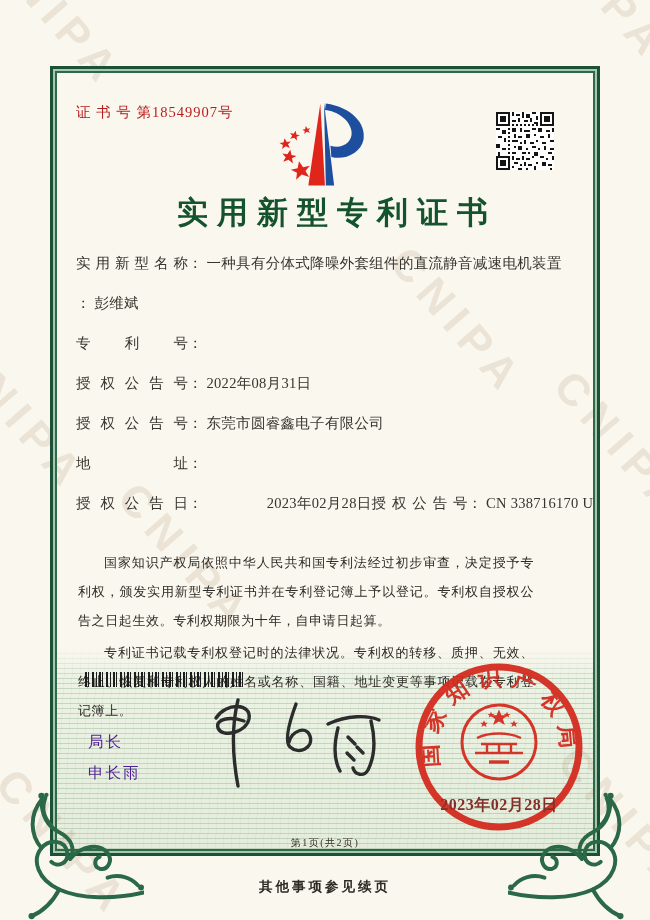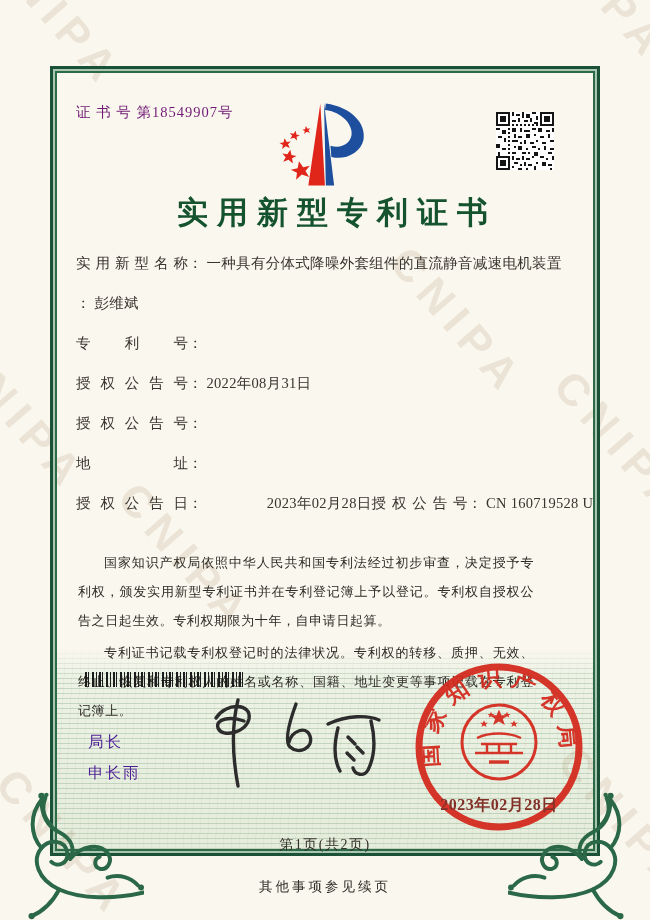--- a/index.html
+++ b/index.html
@@ -24,21 +24,21 @@
   .band { position:absolute; left:57px; top:648px; width:536px; height:202px; z-index:0;
     background:
       linear-gradient(180deg,#faf7ee 0,rgba(250,247,238,0) 30px),
       repeating-linear-gradient(180deg, rgba(122,162,124,.34) 0 1px, rgba(122,162,124,0) 1px 5px),
       repeating-linear-gradient(93deg, rgba(120,160,120,.08) 0 1px, rgba(120,160,120,0) 1px 8px),
       linear-gradient(180deg,#eef3e7 0%,#e5ecdb 100%);
   }
 
   .content { position:absolute; inset:0; z-index:3; }
 
-  .cert-no { position:absolute; left:76px; top:103px; font-size:14.5px; letter-spacing:1px; color:#701a75; }
+  .cert-no { position:absolute; left:76px; top:103px; font-size:14.5px; letter-spacing:1px; color:#b91c1c; }
 
   .logo { position:absolute; left:278px; top:98px; width:92px; height:92px; }
   .qr { position:absolute; left:496px; top:112px; width:58px; height:58px; }
 
   .title { position:absolute; left:12px; top:192px; width:100%; text-align:center;
            font-size:31px; font-weight:bold; letter-spacing:9px; color:#14532d; }
 
   .fields { position:absolute; left:76px; top:252px; width:486px; font-size:14.5px; }
   .frow { display:flex; line-height:22px; margin-bottom:18px; white-space:nowrap; }
   .flabel { display:inline-block; width:112px; text-align:justify; text-align-last:justify; flex:none; }
@@ -59,23 +59,23 @@
             font-size:15.5px; color:#4c1d95; line-height:31px; letter-spacing:2px; }
   .sig { position:absolute; left:192px; top:690px; z-index:5; }
 
   .seal { position:absolute; left:410px; top:658px; width:178px; height:178px; z-index:5; }
 
   .flourish { position:absolute; width:138px; height:138px; z-index:4; }
   .fl-left { left:6px; top:782px; }
   .fl-right { left:508px; top:782px; transform:scaleX(-1); }
 
   .page-info { position:absolute; left:0; top:836px; width:100%; text-align:center;
-               font-size:14px; letter-spacing:1.5px; color:#33302a; }
+               font-size:10px; letter-spacing:1.5px; color:#33302a; }
   .cont-note { position:absolute; left:0; top:878px; width:100%; text-align:center;
-               font-size:13.5px; letter-spacing:3px; color:#2e2b26; }
+               font-size:13.5px; letter-spacing:3px; color:#2e2b26;font-weight:bold; }
 </style>
 </head>
 <body>
 
 <div class="wm wm1">CNIPA</div>
 <div class="wm wm2">CNIPA</div>
 <div class="wm wm3">CNIPA</div>
 <div class="wm wm4">CNIPA</div>
 <div class="wm wm5">CNIPA</div>
 <div class="wm wm6">CNIPA</div>
@@ -225,32 +225,33 @@
         <span class="fcolon">：</span>
     </div>
     <div class="frow">
       <span class="flabel">授权公告号</span>
         <span class="fcolon">：</span>
       <span class="fvalue">2022年08月31日</span>
     </div>
     <div class="frow">
       <span class="flabel">授权公告号</span>
         <span class="fcolon">：</span>
+      <span class="fvalue">东莞市圆睿鑫电子有限公司</span>
     </div>
     <div class="frow">
       <span class="flabel">地址</span>
         <span class="fcolon">：</span>
     </div>
     <div class="frow frow-grant">
       <span class="flabel">授权公告日</span>
         <span class="fcolon">：</span>
       <span class="fvalue v1">2023年02月28日</span>
       <span class="flabel l2">授权公告号</span>
         <span class="fcolon">：</span>
-      <span class="fvalue">CN 160719528 U</span>
+      <span class="fvalue">CN 338716170 U</span>
     </div>
   </div>
 
   <div class="paras">
     <p>国家知识产权局依照中华人民共和国专利法经过初步审查，决定授予专利权，颁发实用新型专利证书并在专利登记簿上予以登记。专利权自授权公告之日起生效。专利权期限为十年，自申请日起算。</p>
     <p>专利证书记载专利权登记时的法律状况。专利权的转移、质押、无效、终止、恢复和专利权人的姓名或名称、国籍、地址变更等事项记载在专利登记簿上。</p>
   </div>
 
   <div class="barcode"></div>
 

